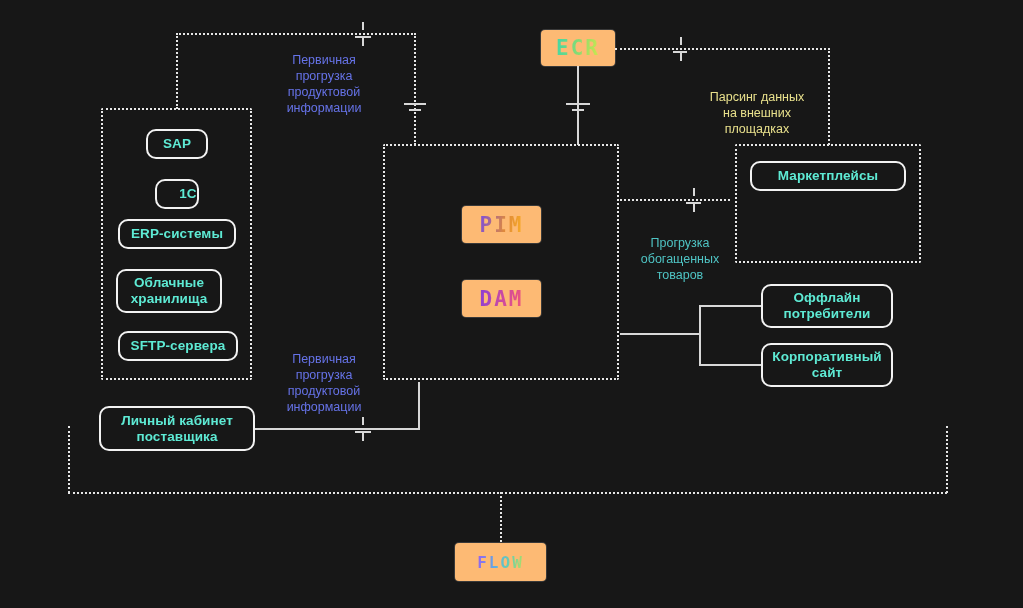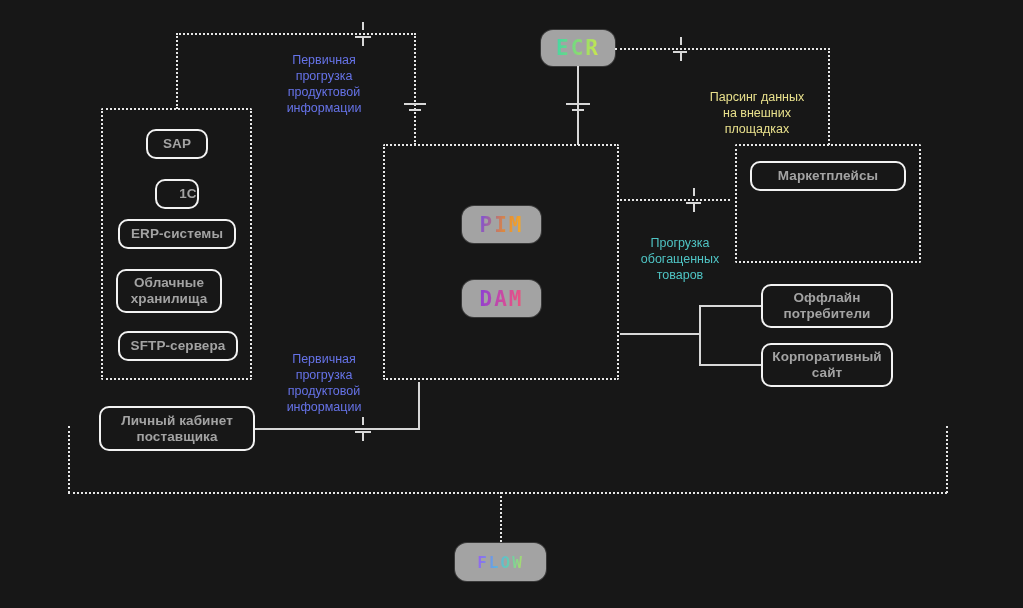--- a/index.html
+++ b/index.html
@@ -23,37 +23,37 @@
     box-sizing: border-box;
   }
   
   .node {
     position: absolute;
     box-sizing: border-box;
     display: flex;
     align-items: center;
     justify-content: center;
     text-align: center;
-    color: #a3a3a3;
+    color: #5eead4;
     background: #171717;
     border: 2px solid #f2f2f2;
     border-radius: 11px;
     font-weight: bold;
     font-size: 13px;
     line-height: 1.15;
     letter-spacing: .1px;
     padding: 2px 6px;
   }
   .node.small { font-size: 13.5px; border-radius: 10px; }
   
   .logo-chip {
     position: absolute;
     box-sizing: border-box;
-    background: #a3a3a3;
-    border-radius: 12px;
+    background: #fdba74;
+    border-radius: 4px;
     display: flex;
     align-items: center;
     justify-content: center;
     box-shadow: 0 0 0 1px rgba(255,255,255,.15);
   }
   .logo-text {
     font-family: "DejaVu Sans Mono", "Liberation Mono", monospace;
     font-weight: bold;
     letter-spacing: 2px;
     font-size: 21px;

